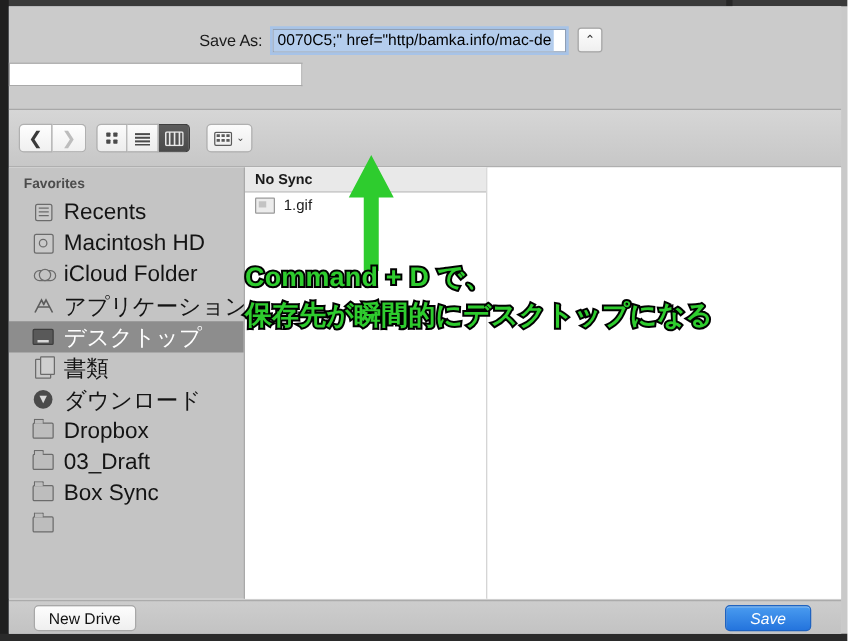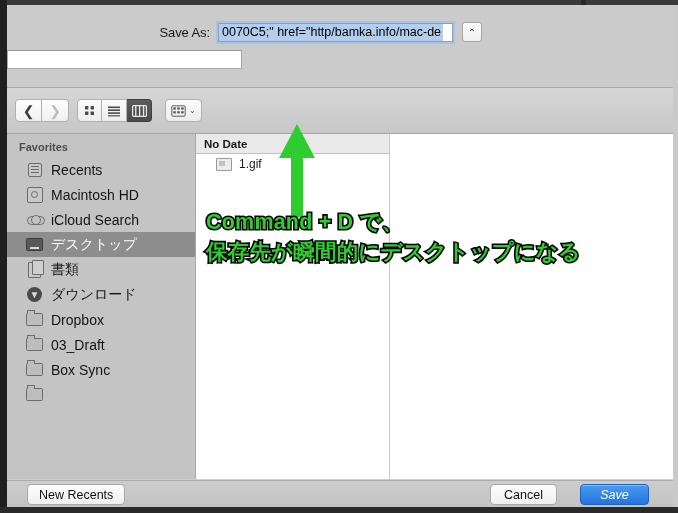--- a/index.html
+++ b/index.html
@@ -118,21 +118,21 @@
 
   
   .bodyarea{position:absolute;left:0;top:129px;width:666px;height:345px;background:#fff;text-decoration:underline;}
   .sidebar{position:absolute;left:0;top:0;width:188px;height:345px;background:#c4c4c4;
     border-right:1px solid #a9a9a9;overflow:hidden;}
   .sb-header{font-size:11px;color:#4c4c4c;padding:7px 0 4px 12px;font-weight:bold;}
   .sb-item{height:25px;display:flex;align-items:center;padding-left:19px;cursor:default;}
   .sb-item.selected{background:#8d8d8d;}
   .sb-icon{width:17px;height:17px;margin-right:8px;flex:none;position:relative;
     display:flex;align-items:center;justify-content:center;color:#4a4a4a;}
-  .sb-label{font-size:14px;color:#141414;white-space:nowrap;text-align:center;}
+  .sb-label{font-size:18px;color:#141414;white-space:nowrap;text-align:center;}
   .sb-item.selected .sb-label{color:#fff;}
 
   
   .ic-folder{width:15px;height:11px;border:1.4px solid #6b6b6b;border-radius:1.5px;background:#bdbdbd;position:relative;}
   .ic-folder:after{content:"";position:absolute;left:0px;top:-4px;width:6px;height:3px;
     border:1.4px solid #6b6b6b;border-bottom:none;border-radius:1px 1px 0 0;background:#bdbdbd;}
   .ic-disk{width:14px;height:14px;border:1.4px solid #6b6b6b;border-radius:2px;background:#c9c9c9;
     display:flex;align-items:center;justify-content:center;}
   .ic-disk-in{width:5px;height:5px;border:1.3px solid #6b6b6b;border-radius:50%;}
   .ic-recents{width:14px;height:14px;border:1.4px solid #6b6b6b;border-radius:2px;background:#c9c9c9;
@@ -153,21 +153,21 @@
     border:1.4px solid #6b6b6b;border-radius:1px;background:#cfcfcf;}
   .ic-dl{width:15px;height:15px;border-radius:50%;background:#4a4a4a;color:#d8d8d8;
     display:flex;align-items:center;justify-content:center;font-size:10px;line-height:1;}
 
   
   .col1{position:absolute;left:189px;top:0;width:193px;height:345px;background:#fff;
     border-right:1px solid #c8c8c8;}
   .col-head{height:19px;background:#e9e9e9;border-bottom:1px solid #c2c2c2;
     display:flex;align-items:center;padding-left:8px;}
   .col-head-text{font-size:11.5px;color:#1a1a1a;font-weight:bold;}
-  .file-row{height:20px;display:flex;align-items:center;padding-left:20px;cursor:default;}
+  .file-row{height:20px;display:flex;align-items:center;padding-left:8px;cursor:default;}
   .file-ic{width:14px;height:11px;border:1px solid #9a9a9a;background:#ececec;margin-right:7px;
     flex:none;position:relative;border-radius:1px;}
   .file-ic:after{content:"";position:absolute;left:2px;top:2px;width:6px;height:5px;background:#c3c3c3;}
   .file-name{font-size:12px;color:#1c1c1c;}
   .col2{position:absolute;left:383px;top:0;width:283px;height:345px;background:#fff;}
 
   
   .footer{position:absolute;left:0;top:475px;width:666px;height:27px;
     background:linear-gradient(#cdcdcd,#c2c2c2);border-top:1px solid #ababab;}
   .btn{
@@ -185,21 +185,21 @@
 
   
   .arrow{position:absolute;left:273px;top:122px;width:48px;height:95px;pointer-events:none;}
   .anno{
     position:absolute;left:196px;top:207px;width:420px;pointer-events:none;
     font-family:"Liberation Sans","DejaVu Sans",sans-serif;
     font-weight:bold;font-size:21.5px;line-height:30px;color:#2ecc2e;
     letter-spacing:0.2px;
     -webkit-text-stroke:3.2px #000;paint-order:stroke fill;
   }
-  .anno-line{white-space:nowrap;margin-left:10px;}
+  .anno-line{white-space:nowrap;}
 </style>
 </head>
 <body>
 
 <div class="screen">
   <div class="frame-top"></div>
   <div class="frame-left"></div>
   <div class="frame-right"></div>
   <div class="frame-bottom"></div>
 
@@ -306,21 +306,30 @@
               <span class="ic-disk">
                 <span class="ic-disk-in"></span>
               </span>
             </span>
           <span class="sb-label">Macintosh HD</span>
         </div>
         <div class="sb-item">
           <span class="sb-icon">
               <span class="ic-cloud"></span>
             </span>
-          <span class="sb-label">iCloud Search</span>
+          <span class="sb-label">iCloud Folder</span>
+        </div>
+        <div class="sb-item">
+          <span class="sb-icon">
+            <svg width="16" height="14" viewBox="0 0 16 14">
+              <path d="M1 12 L6.2 2 L8.3 6 M15 12 L9.8 2 L7.7 6" fill="none" stroke="#5c5c5c" stroke-width="1.3"></path>
+              <path d="M3.2 7.6 L12.8 7.6" stroke="#5c5c5c" stroke-width="1.3"></path>
+            </svg>
+          </span>
+          <span class="sb-label">アプリケーション</span>
         </div>
         <div class="sb-item selected">
           <span class="sb-icon">
               <span class="ic-desktop"></span>
             </span>
           <span class="sb-label">デスクトップ</span>
         </div>
         <div class="sb-item">
           <span class="sb-icon">
               <span class="ic-docs"></span>
@@ -353,34 +362,33 @@
         </div>
         <div class="sb-item">
           <span class="sb-icon">
               <span class="ic-folder"></span>
             </span>
         </div>
       </div>
 
       <div class="col1">
         <div class="col-head">
-          <span class="col-head-text">No Date</span>
+          <span class="col-head-text">No Sync</span>
         </div>
         <div class="file-row">
           <span class="file-ic"></span>
           <span class="file-name">1.gif</span>
         </div>
       </div>
 
       <div class="col2"></div>
     </div>
 
     <div class="footer">
-      <div class="btn btn-newfolder">New Recents</div>
-      <div class="btn btn-cancel">Cancel</div>
+      <div class="btn btn-newfolder">New Drive</div>
       <div class="btn btn-save">Save</div>
     </div>
   </div>
 
   <svg class="arrow" viewBox="0 0 48 95">
     <path d="M24 2 L42 36 L30 36 L30 95 L18 95 L18 36 L6 36 Z" fill="#2ECC2E"></path>
   </svg>
 
   <div class="anno">
     <div class="anno-line">Command + D で、</div>

